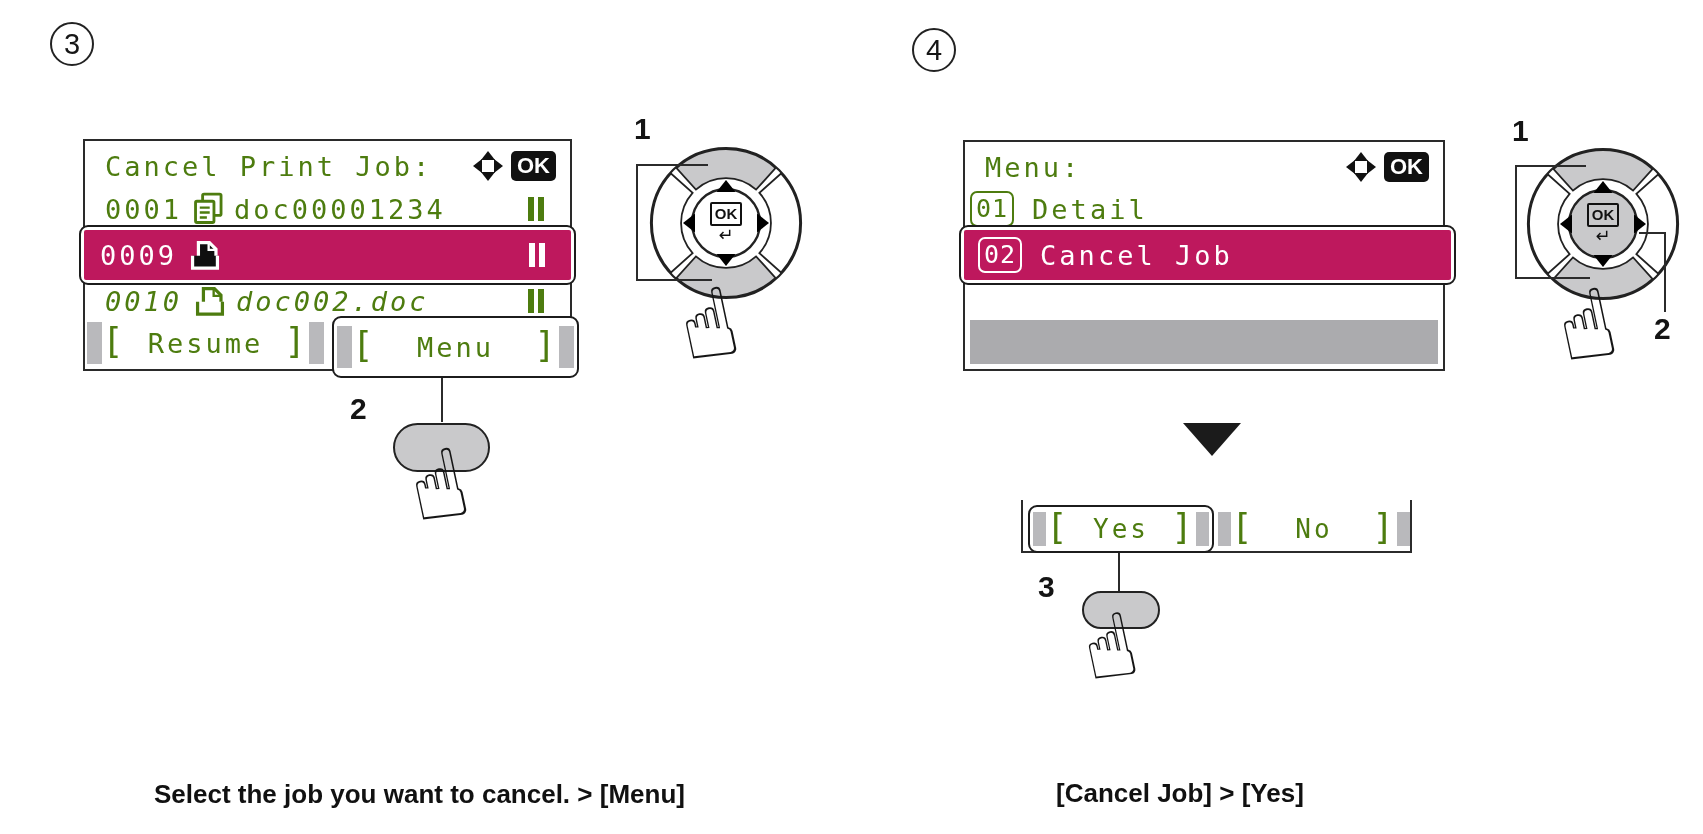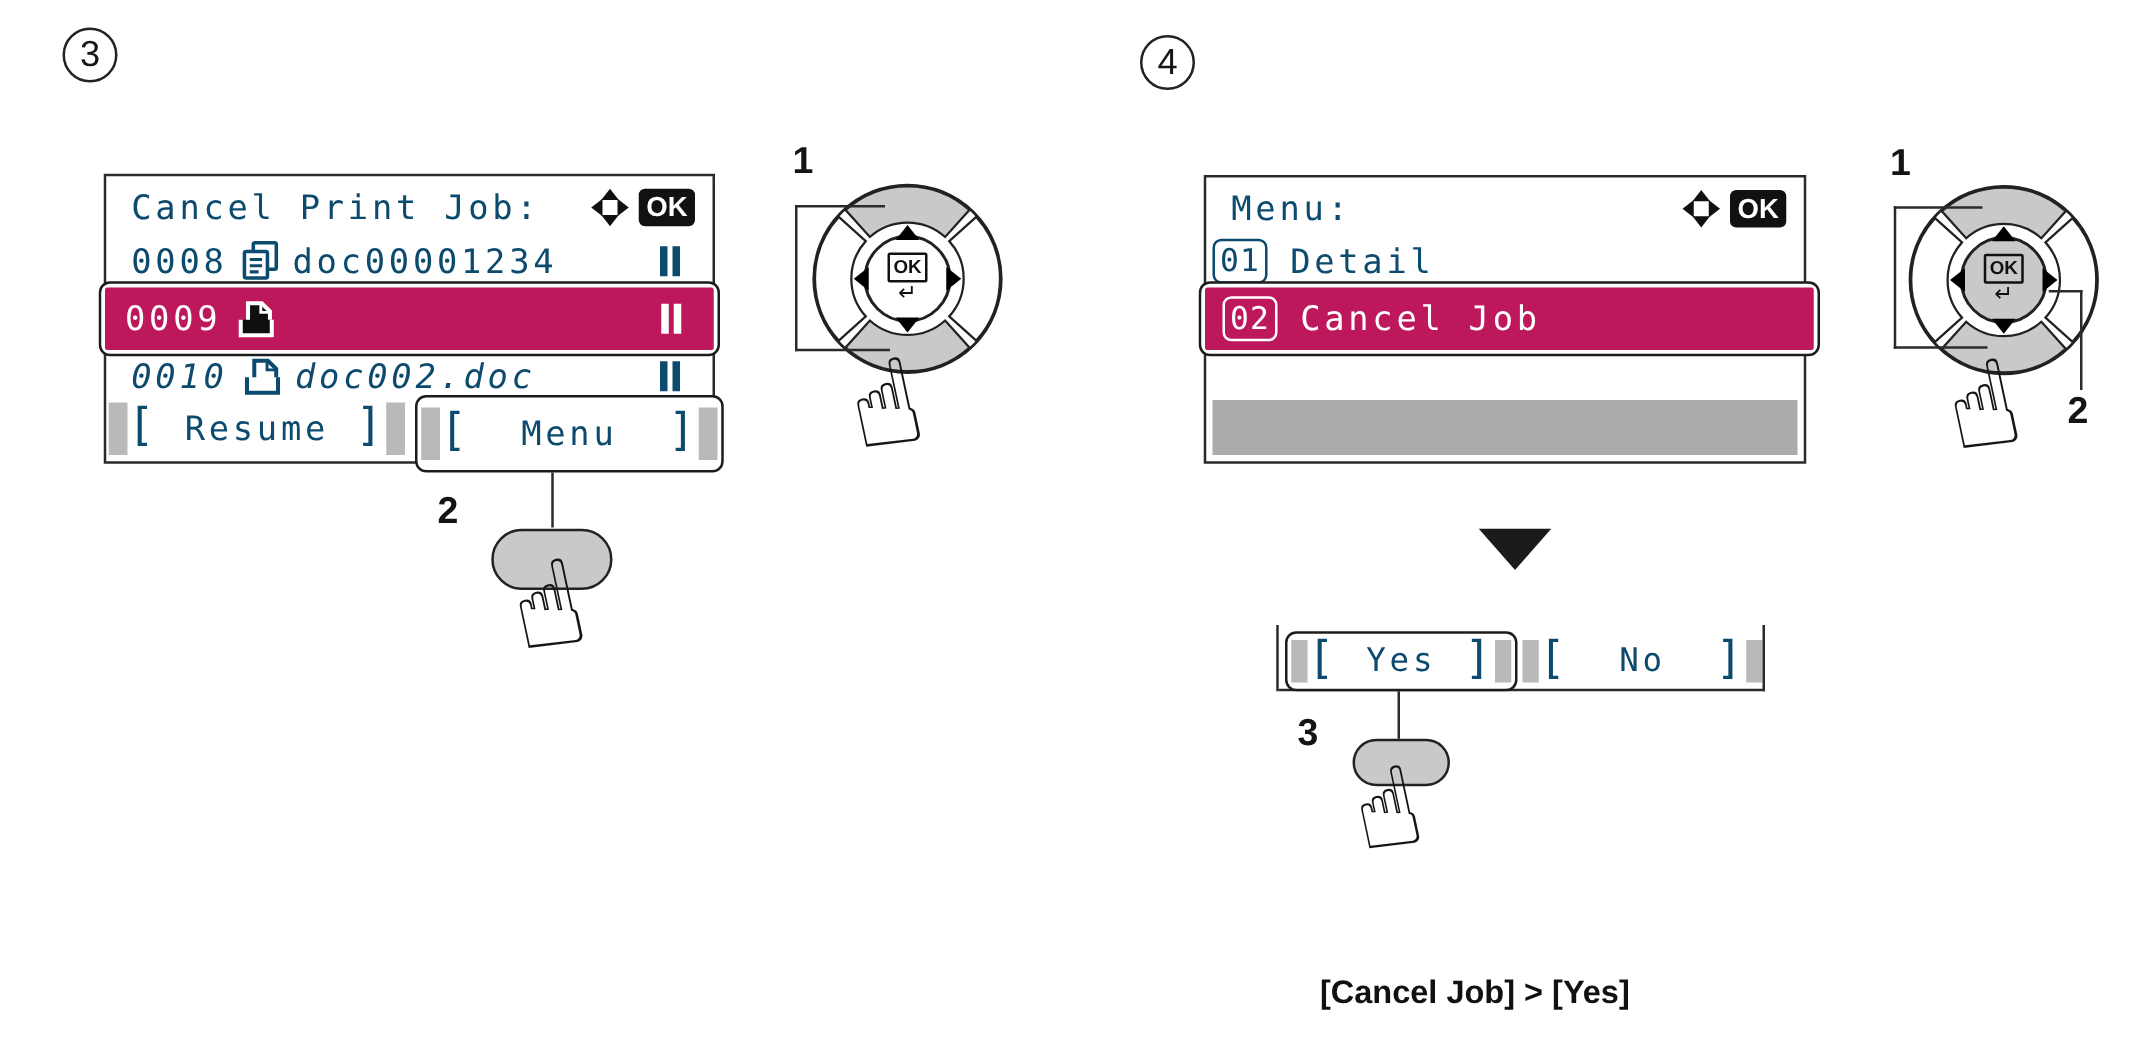--- a/index.html
+++ b/index.html
@@ -6,21 +6,21 @@
   .canvas{position:relative;width:1703px;height:834px;background:#fff;overflow:hidden;
           font-family:"Liberation Sans",sans-serif;color:#161616;}
 
   
   .stepcircle{position:absolute;width:44px;height:44px;border:2.5px solid #222;border-radius:50%;
     display:flex;align-items:center;justify-content:center;font:29px "Liberation Sans",sans-serif;box-sizing:border-box;}
 
   
   .lcd{position:absolute;background:#fff;border:2.5px solid #2a2a2a;box-sizing:content-box;}
   .lcdtxt{font-family:"DejaVu Sans Mono","Liberation Mono",monospace;font-size:27px;letter-spacing:3px;
-          color:#0c4a6e;white-space:nowrap;}
+          color:#4d7c0f;white-space:nowrap;}
   .lcd-title{position:absolute;left:0;right:0;top:4px;height:42px;display:flex;align-items:center;
              padding:0 14px 0 20px;box-sizing:border-box;}
   .sp{flex:1;}
   .okbadge{background:#111;color:#fff;border-radius:5px;font:bold 22px "Liberation Sans",sans-serif;
            padding:2px 6px;margin-left:8px;letter-spacing:0;}
   
   .navic{position:relative;width:30px;height:30px;display:inline-block;flex:0 0 auto;}
   .navic i{position:absolute;width:0;height:0;border:solid transparent;}
   .navic .n{left:8px;top:0;border-width:0 7px 9px 7px;border-bottom-color:#111;}
   .navic .s{left:8px;bottom:0;border-width:9px 7px 0 7px;border-top-color:#111;}
@@ -88,21 +88,21 @@
       <span class="navic">
           <i class="n"></i>
           <i class="s"></i>
           <i class="w"></i>
           <i class="e"></i>
         </span>
       <span class="okbadge">OK</span>
     </div>
 
     <div class="job-row lcdtxt" style="top:46px;height:44px;">
-      <span class="jid">0008</span>
+      <span class="jid">0001</span>
       <span class="ric">
         <svg width="38" height="34" viewBox="0 0 26 24">
           <rect x="8.5" y="1.5" width="13" height="15" rx="1" style="fill:var(--rowbg);stroke:currentColor;stroke-width:2"></rect>
           <rect x="3.5" y="6.5" width="13" height="15" rx="1" style="fill:var(--rowbg);stroke:currentColor;stroke-width:2"></rect>
           <path d="M6.5 11 h7 M6.5 14.5 h7 M6.5 18 h5" style="fill:none;stroke:currentColor;stroke-width:1.7"></path>
         </svg>
       </span>
       <span class="jname">doc00001234</span>
       <span class="pause">
           <i></i>
@@ -184,20 +184,21 @@
   <div class="ln" style="left:636px;top:164px;width:2px;height:117px;"></div>
   <div class="ln" style="left:636px;top:164px;width:72px;height:2px;"></div>
   <div class="ln" style="left:636px;top:279px;width:76px;height:2px;"></div>
   <div class="hand" style="left:672px;top:280px;font-size:95px;">☝</div>
 
   <div class="ln" style="left:441px;top:378px;width:2px;height:44px;"></div>
   <div class="steplbl" style="left:350px;top:392px;">2</div>
   <div class="pillkey" style="left:393px;top:423px;width:97px;height:49px;"></div>
   <div class="hand" style="left:402px;top:441px;font-size:95px;">☝</div>
 
+  <div class="caption" style="left:154px;top:779px;">Select the job you want to cancel. &gt; [Menu]</div>
 
   <div class="stepcircle" style="left:912px;top:28px;">
     <span>4</span>
   </div>
 
   <div class="lcd" style="left:963px;top:140px;width:478px;height:227px;">
     <div class="lcd-title">
       <span class="lcdtxt">Menu:</span>
       <span class="sp"></span>
       <span class="navic">

